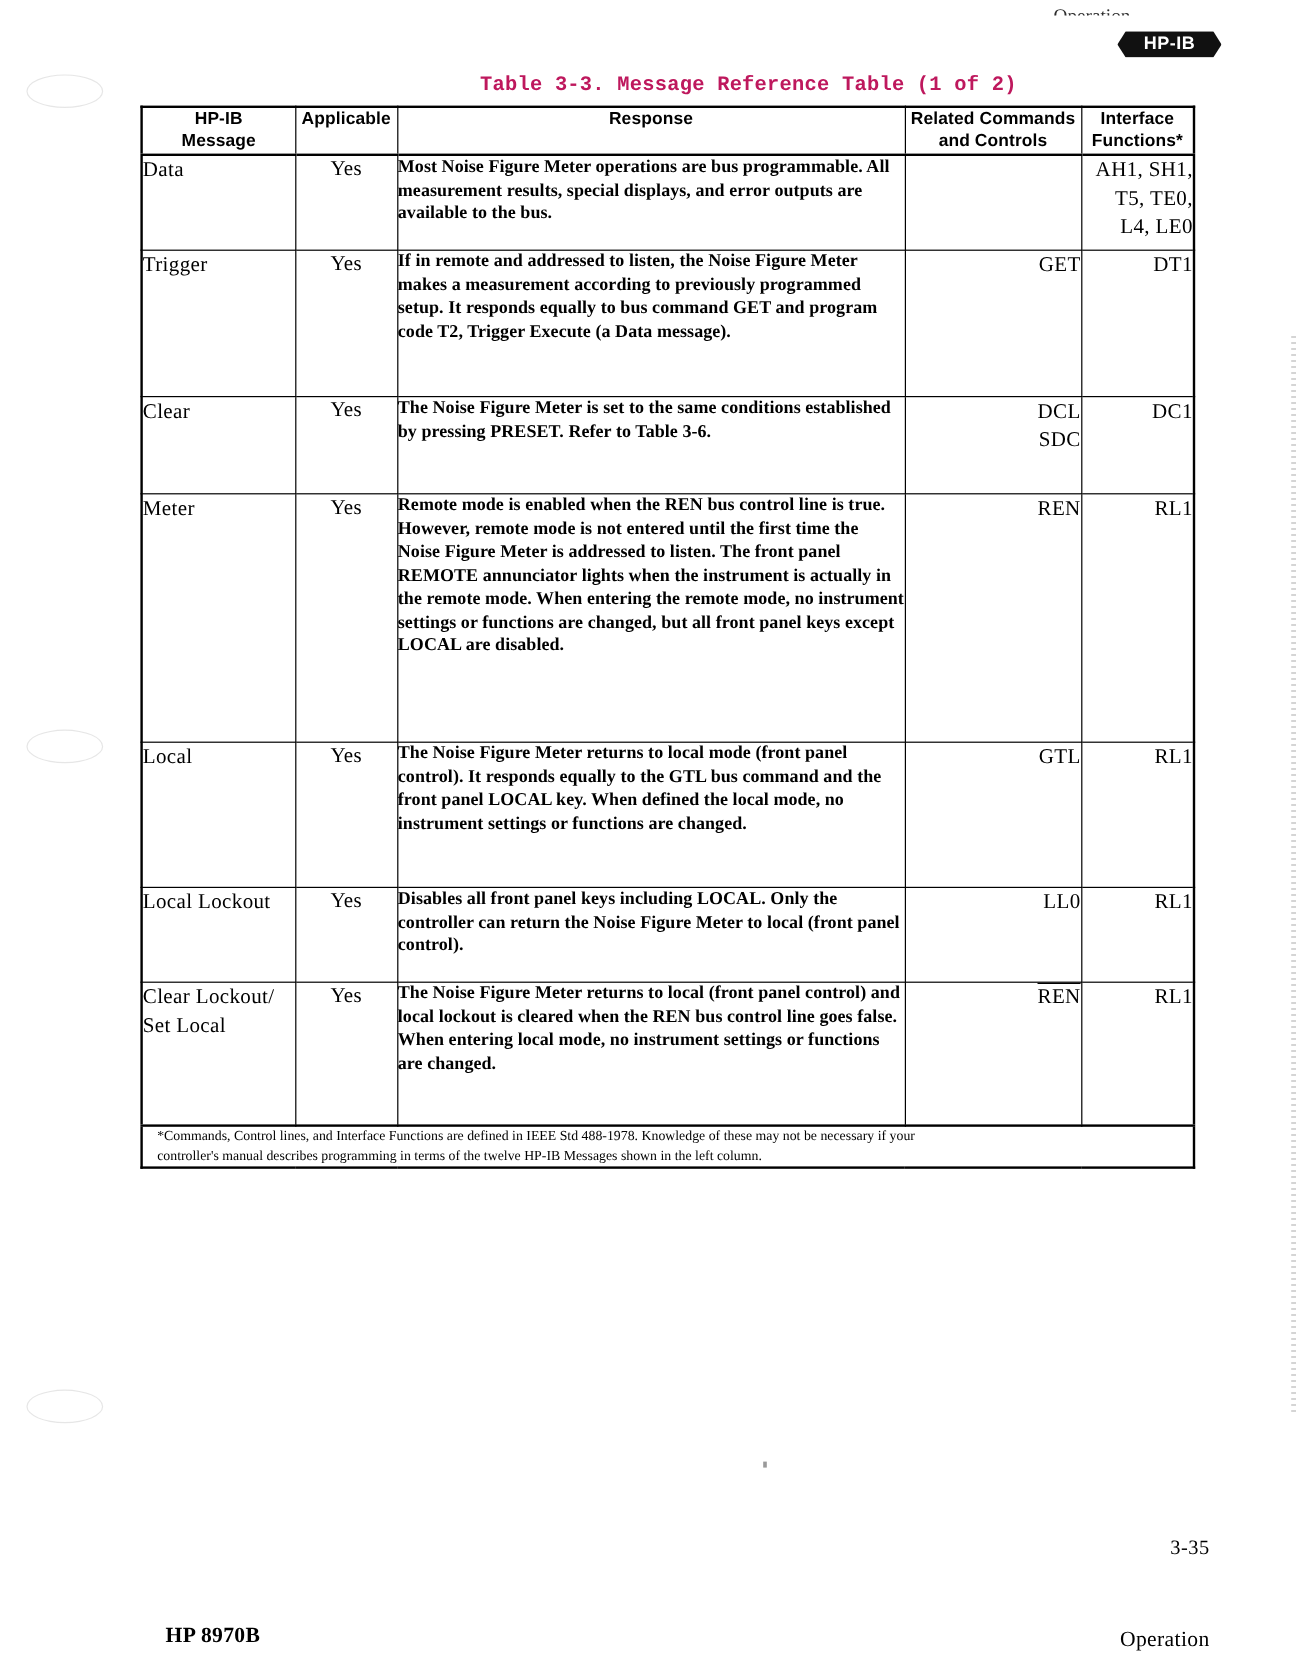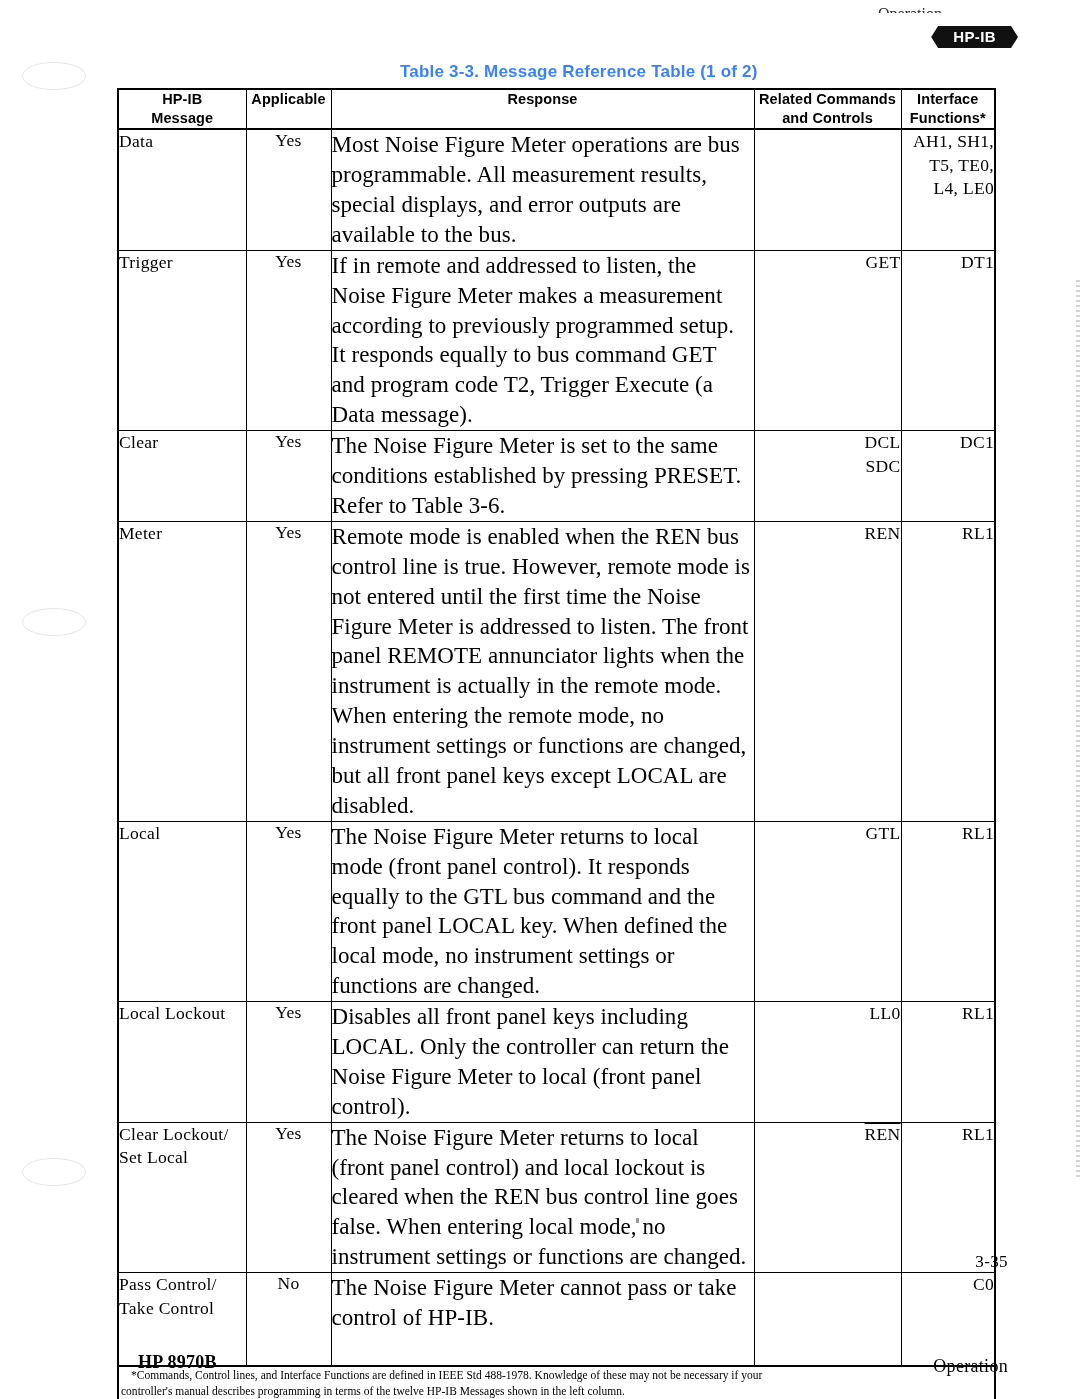--- a/index.html
+++ b/index.html
@@ -74,25 +74,25 @@
     padding: 3px 22px 4px 22px;
     line-height: 1;
     clip-path: polygon(8% 0%, 92% 0%, 100% 50%, 92% 100%, 8% 100%, 0% 50%);
   }
 
   
   .table-caption {
     position: absolute;
     left: 400px;
     top: 62px;
-    font-family: Liberation Sans, sans-serif;
+    font-family: Liberation Mono, monospace;
     font-weight: bold;
     font-size: 17px;
     letter-spacing: .2px;
-    color: #3b82f6;
+    color: #be185d;
   }
 
   
   .table-wrap {
     position: absolute;
     left: 117px;
     top: 88px;
     width: 877px;
   }
   table.ref {
@@ -130,24 +130,25 @@
     line-height: 1.35;
     letter-spacing: .3px;
   }
   td.app {
     font-size: 17.5px;
     padding: 13px 0 10px 0;
     text-align: center;
     letter-spacing: .3px;
   }
   td.resp {
-    font-size: 23px;
+    font-size: 15px;
     padding: 13px 10px 12px 14px;
     line-height: 1.30;
     letter-spacing: .05px;
+    font-weight: bold;
   }
   td.cmd, td.func {
     font-size: 17.5px;
     padding: 13px 2px 10px 2px;
     text-align: right;
     line-height: 1.34;
     letter-spacing: .3px;
   }
   td.cmd .line, td.func .line { display: block; }
   .overline { text-decoration: overline; }
@@ -162,27 +163,27 @@
   tr.r-pass    td { height: 92px; }
 
   td.footnote {
     border-top: 2px solid #000 !important;
     font-size: 11.5px;
     line-height: 1.42;
     padding: 6px 12px 7px 14px;
     letter-spacing: .01px;
   }
   td.footnote .fn-1 { display: block; text-indent: -7px; padding-left: 19px; }
-  td.footnote .fn-2 { display: block; padding-left: 2px; }
+  td.footnote .fn-2 { display: block; padding-left: 12px; }
 
   
   .page-number {
     position: absolute;
     right: 72px;
-    top: 1252px;
+    top: 1280px;
     font-size: 17px;
     letter-spacing: .4px;
   }
   .footer-left {
     position: absolute;
     left: 118px;
     top: 1352px;
     font-family: "Liberation Serif", serif;
     font-weight: bold;
     font-size: 18px;
@@ -336,34 +337,20 @@
         <td class="app">Yes</td>
         <td class="resp">The Noise Figure Meter returns to local (front panel control) and local lockout is cleared when the REN bus control line goes false. When entering local mode, no instrument settings or functions are changed.</td>
         <td class="cmd">
           <span class="line overline">REN</span>
         </td>
         <td class="func">
           <span class="line">RL1</span>
         </td>
       </tr>
 
-      <tr class="r-pass">
-        <td class="msg">
-          <span class="line">Pass</span>
-          <span class="line">Control/</span>
-          <span class="line">Take</span>
-          <span class="line">Control</span>
-        </td>
-        <td class="app">No</td>
-        <td class="resp">The Noise Figure Meter cannot pass or take control of HP-IB.</td>
-        <td class="cmd"></td>
-        <td class="func">
-          <span class="line">C0</span>
-        </td>
-      </tr>
 
       <tr>
         <td class="footnote" colspan="5">
           <span class="fn-1">*Commands, Control lines, and Interface Functions are defined in IEEE Std 488-1978. Knowledge of these may not be necessary if your</span>
           <span class="fn-2">controller's manual describes programming in terms of the twelve HP-IB Messages shown in the left column.</span>
         </td>
       </tr>
 
     </tbody>
   </table>

